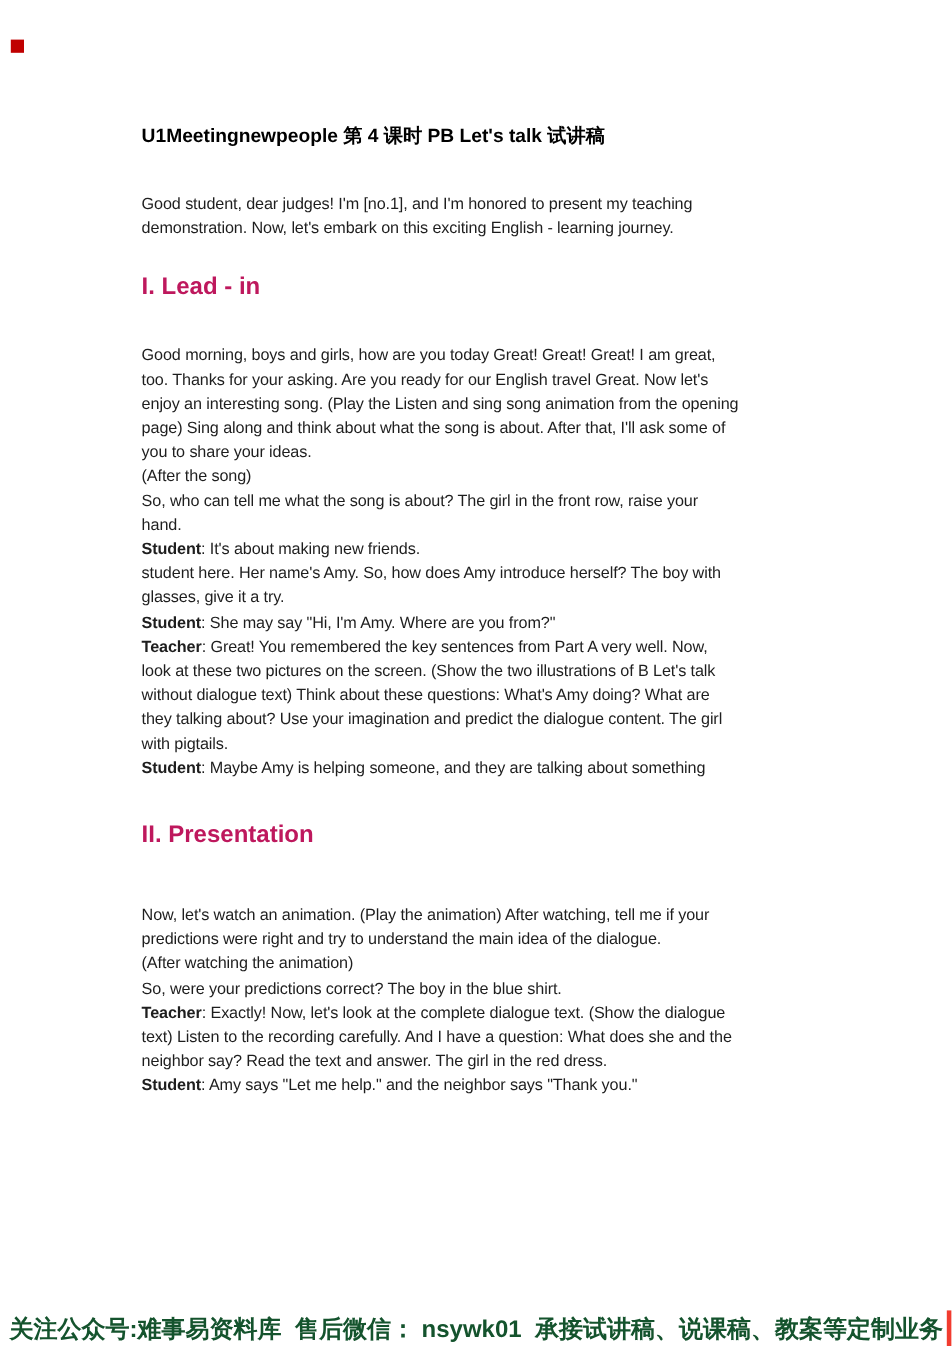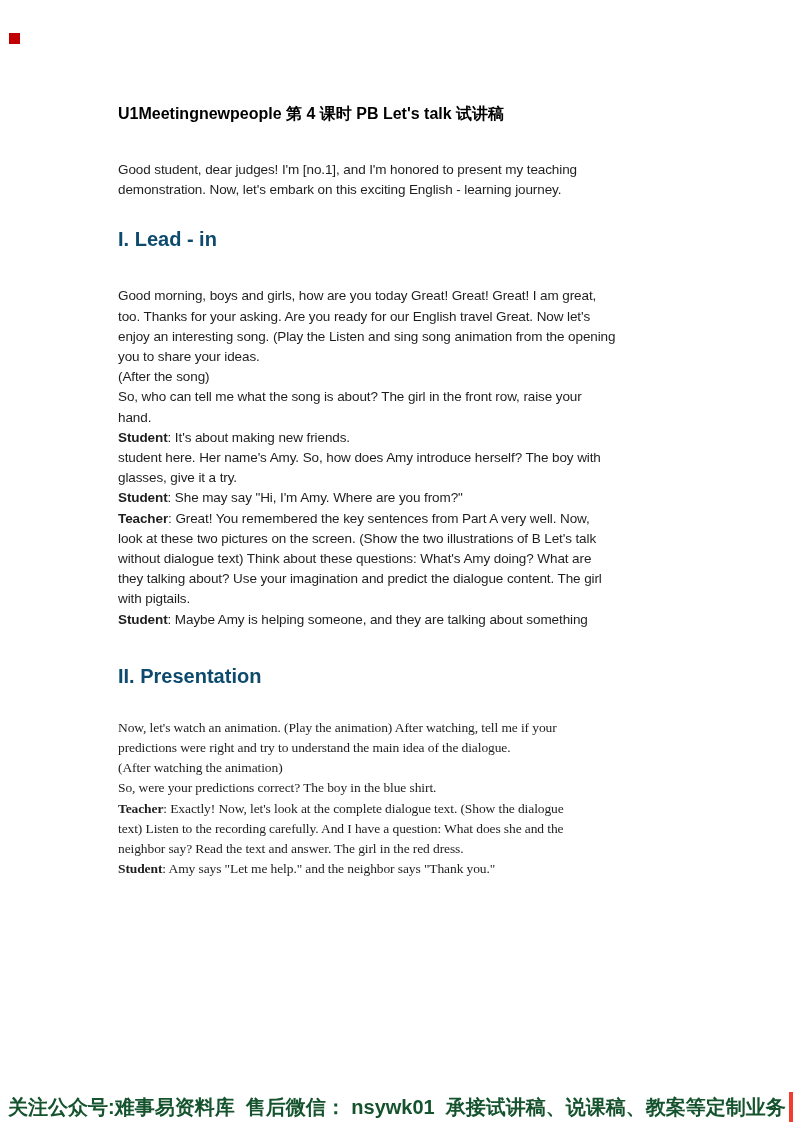--- a/index.html
+++ b/index.html
@@ -42,29 +42,29 @@
   .para .line {
     line-height: 20.2px;
     white-space: pre;
   }
   .bold { font-weight: bold; }
   .sec-heading {
     margin: 0;
     font-size: 20px;
     line-height: 26px;
     font-weight: bold;
-    color: #0c4a6e;
+    color: #be185d;
     white-space: pre;
   }
   
   .doc > .para:nth-of-type(1) { margin-top: 36px; }   
   .doc .sec-heading.h1 { margin-top: 26px; }
   .doc .para.block-1 { margin-top: 34px; }
   .doc .sec-heading.h2 { margin-top: 33px; }
-  .doc .para.block-2 { margin-top: 29px; font-family: Liberation Serif, serif; }
+  .doc .para.block-2 { margin-top: 44px; }
 
   .footer-banner {
     position: absolute;
     left: 0; right: 0; bottom: 0;
     height: 30px;
     background: #ffffff;
     display: flex;
     align-items: center;
   }
   .footer-text {
@@ -92,20 +92,21 @@
 
   <div class="para block-0">
         <div class="line"><span>Good student, dear judges! I'm [no.1], and I'm honored to present my teaching</span></div>
         <div class="line"><span>demonstration. Now, let's embark on this exciting English - learning journey.</span></div>
       </div>
       <h2 class="sec-heading h1">I. Lead - in</h2>
       <div class="para block-1">
         <div class="line"><span>Good morning, boys and girls, how are you today Great! Great! Great! I am great,</span></div>
         <div class="line"><span>too. Thanks for your asking. Are you ready for our English travel Great. Now let's</span></div>
         <div class="line"><span>enjoy an interesting song. (Play the Listen and sing song animation from the opening</span></div>
+        <div class="line"><span>page) Sing along and think about what the song is about. After that, I'll ask some of</span></div>
         <div class="line"><span>you to share your ideas.</span></div>
         <div class="line"><span>(After the song)</span></div>
         <div class="line"><span>So, who can tell me what the song is about? The girl in the front row, raise your</span></div>
         <div class="line"><span>hand.</span></div>
         <div class="line"><span class="bold">Student</span><span>: It's about making new friends.</span></div>
         <div class="line"><span>student here. Her name's Amy. So, how does Amy introduce herself? The boy with</span></div>
         <div class="line"><span>glasses, give it a try.</span></div>
         <div class="line"><span class="bold">Student</span><span>: She may say "Hi, I'm Amy. Where are you from?"</span></div>
         <div class="line"><span class="bold">Teacher</span><span>: Great! You remembered the key sentences from Part A very well. Now,</span></div>
         <div class="line"><span>look at these two pictures on the screen. (Show the two illustrations of B Let's talk</span></div>

